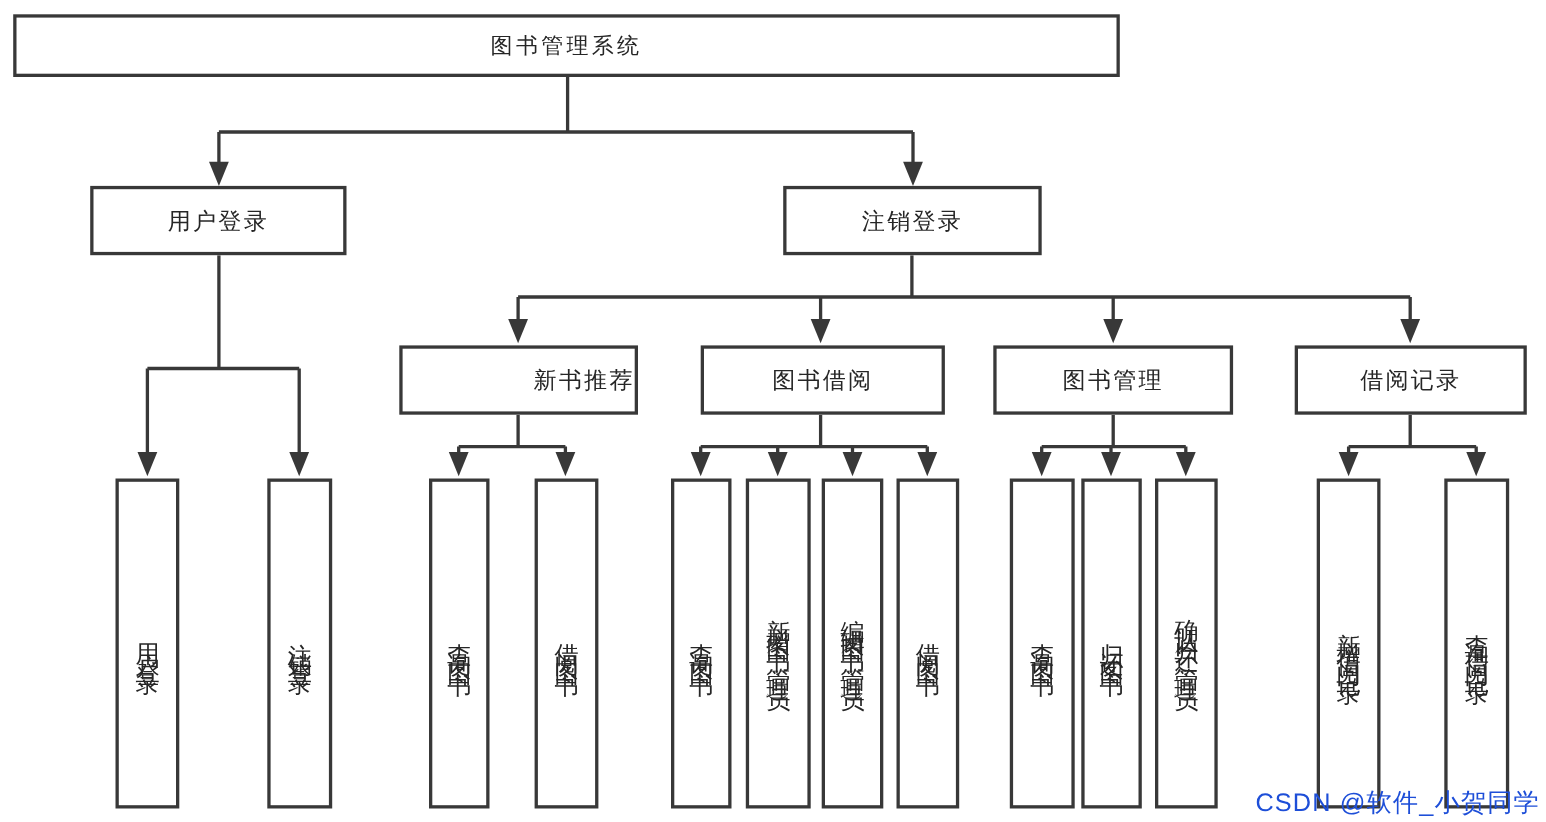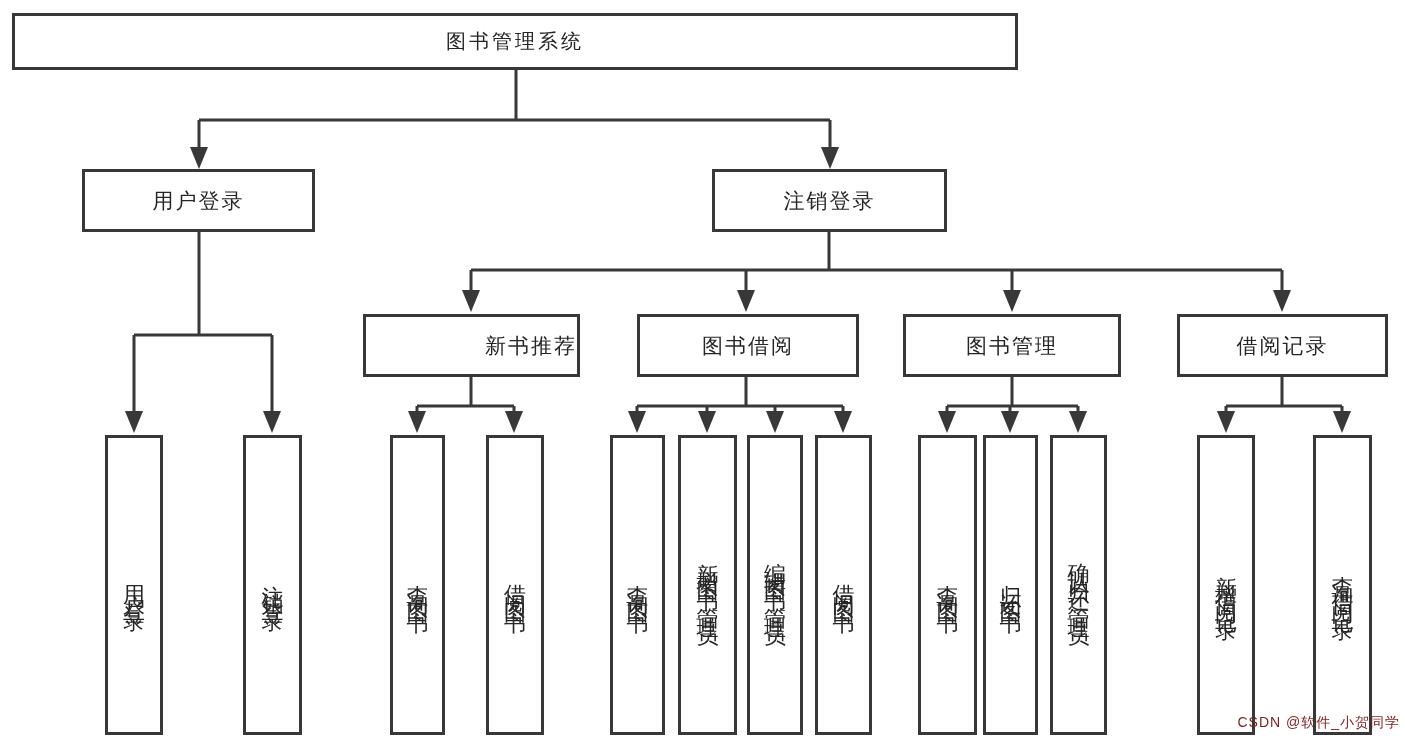--- a/index.html
+++ b/index.html
@@ -31,23 +31,23 @@
     writing-mode:vertical-rl;
     text-orientation:mixed;
     font-size:22px;
     letter-spacing:9px;
     line-height:1.1;
   }
   .watermark {
     position:absolute;
     top:714px;
     right:5px;
-    font-size:14px;
+    font-size:23px;
     letter-spacing:1px;
-    color:#7f1d1d;
+    color:#1d4ed8;
   }
 </style>
 </head>
 <body>
 
 <div id="canvas">
 
   <svg id="wires" viewBox="0 0 1405 747" fill="none" stroke="#383838" stroke-width="3">
 
     <g>

